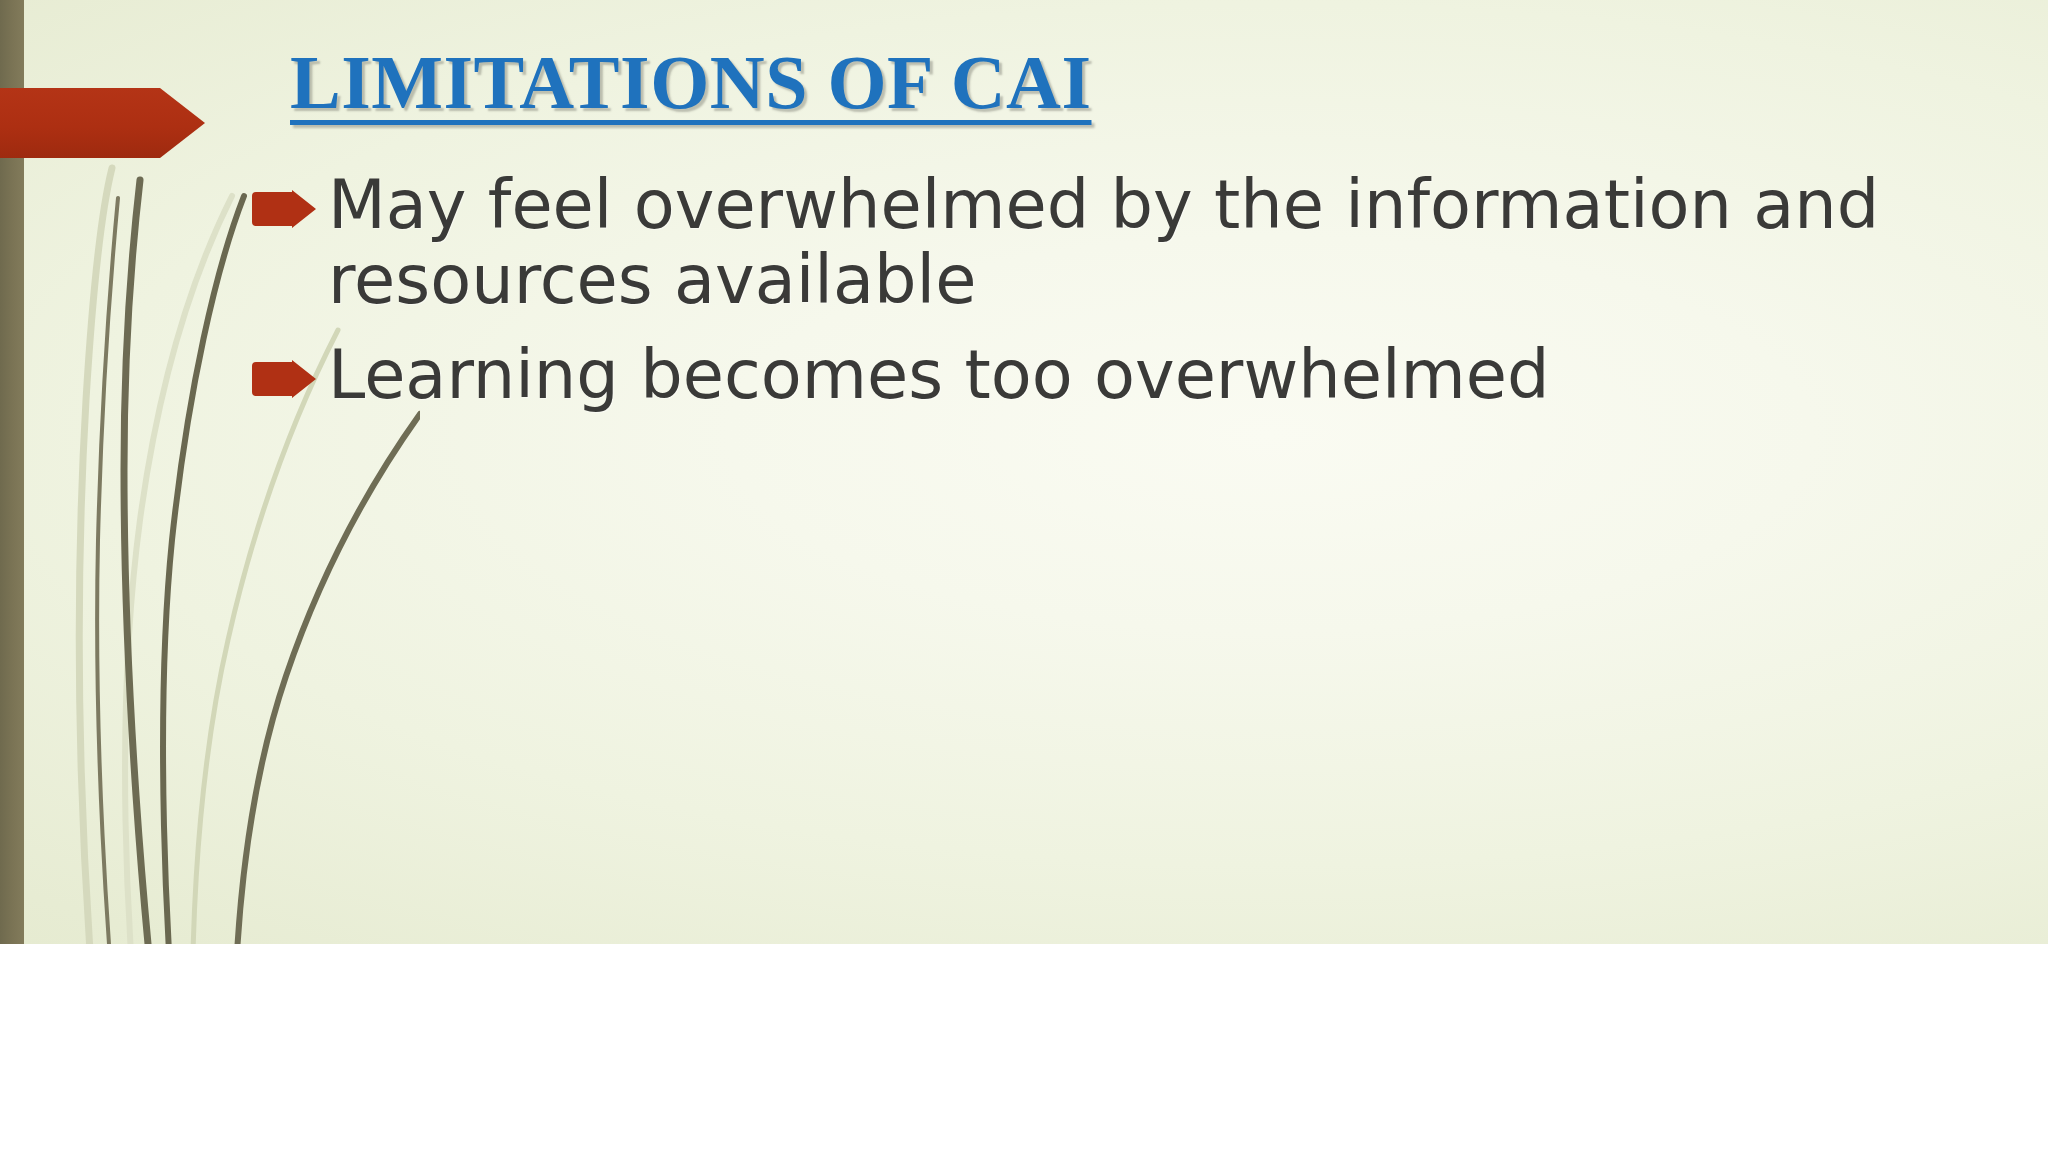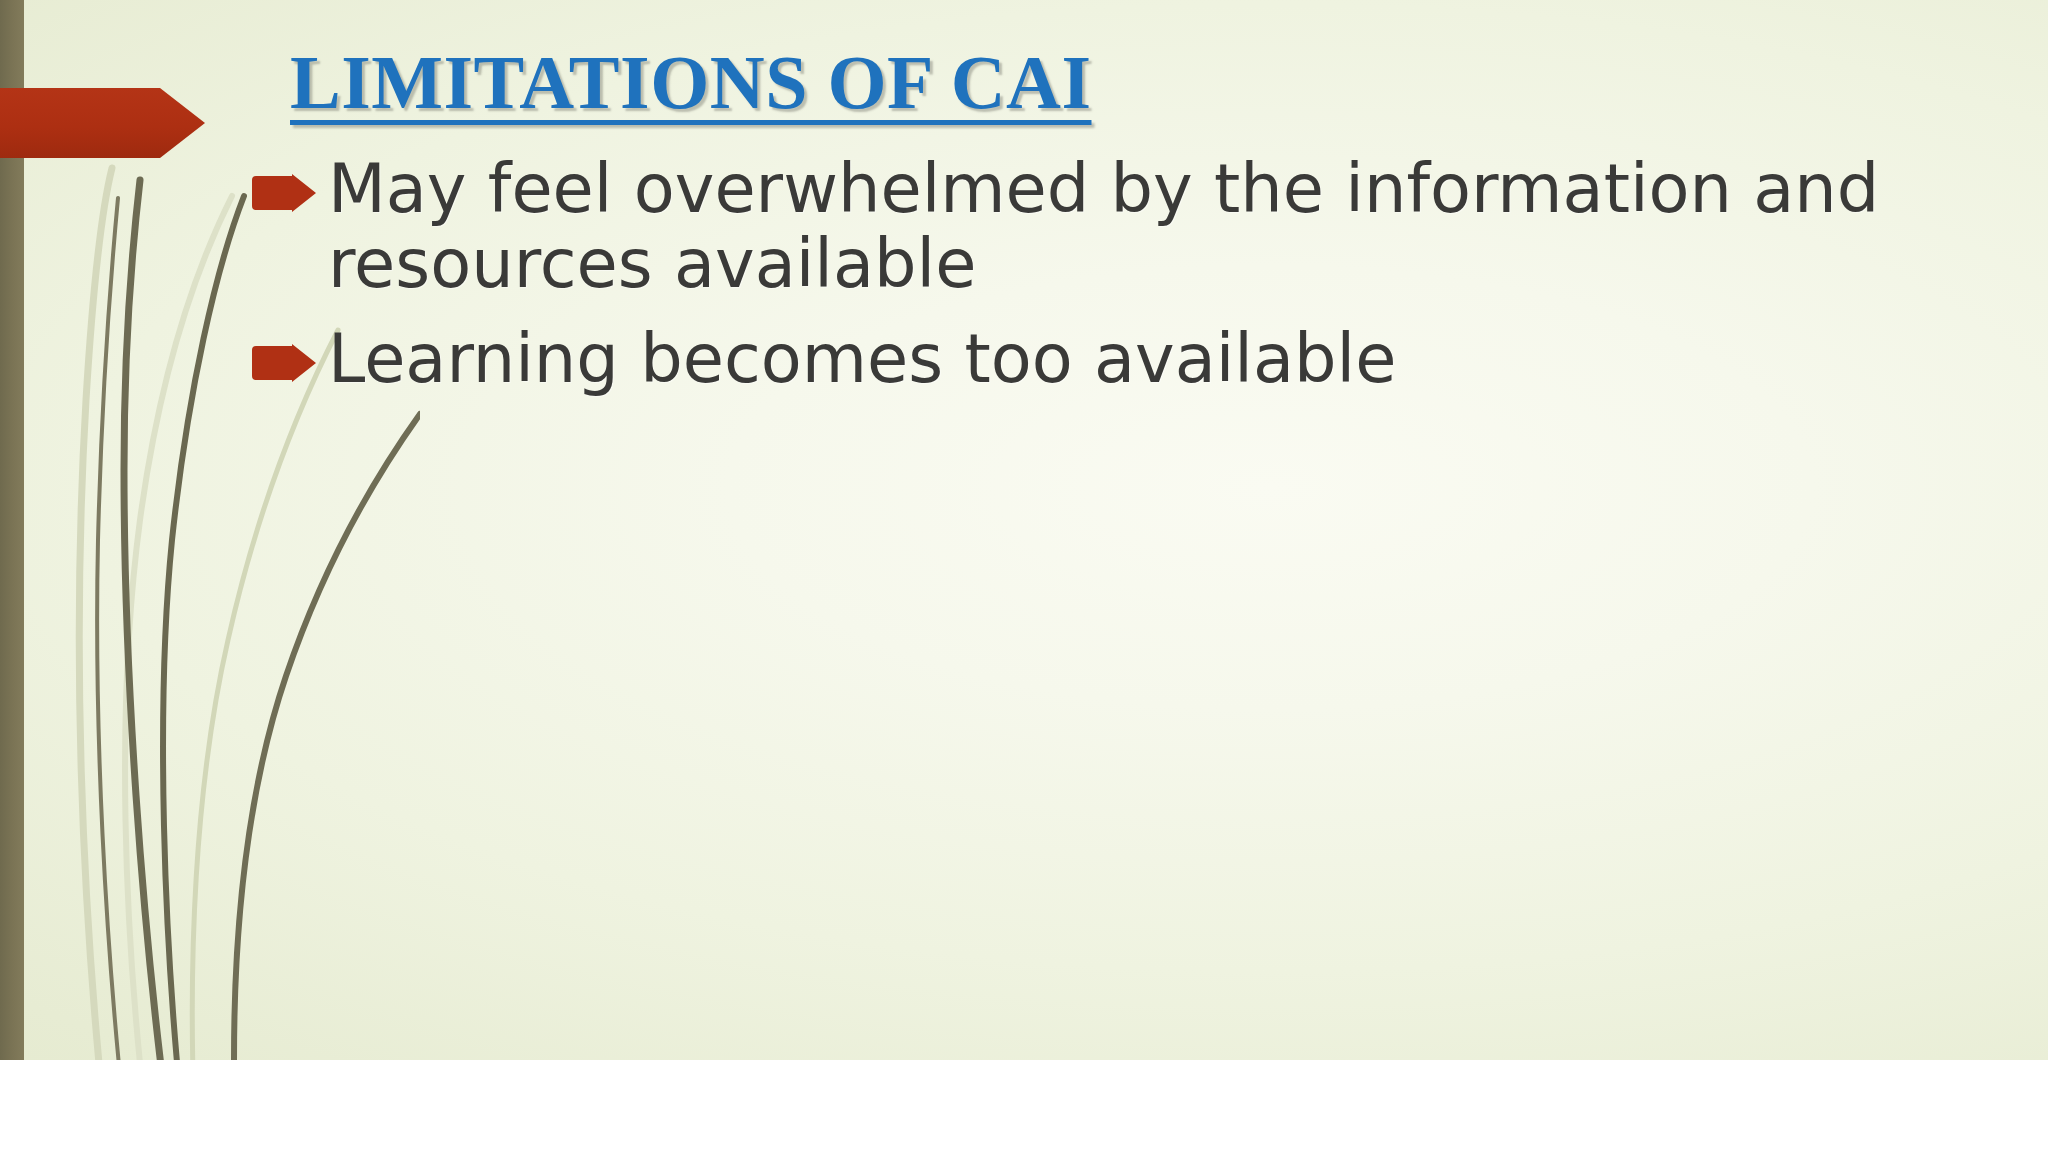--- a/index.html
+++ b/index.html
@@ -3,21 +3,21 @@
 <meta charset="utf-8">
 <style>
   html, body {
     margin: 0;
     padding: 0;
     background: #ffffff;
   }
   #slide {
     position: relative;
     width: 2048px;
-    height: 1060px;
+    height: 944px;
     overflow: hidden;
     font-family: "DejaVu Sans", sans-serif;
     background:
       radial-gradient(ellipse 120% 95% at 62% 46%,
         #fafbf2 0%,
         #f6f8ec 22%,
         #eff3e0 48%,
         #e7ecd3 72%,
         #e0e6c6 100%);
   }
@@ -72,21 +72,21 @@
     text-decoration-thickness: 5px;
     text-underline-offset: 12px;
     text-shadow: 3px 3px 2px rgba(90, 90, 80, 0.35);
     white-space: nowrap;
   }
 
   
   .bullets {
     position: absolute;
     left: 250px;
-    top: 152px;
+    top: 168px;
     width: 1760px;
     list-style: none;
     margin: 0;
     padding: 0;
   }
   .bullet-row {
     position: relative;
     display: block;
     margin: 0 0 14px 0;
     padding: 0 0 0 0;
@@ -144,20 +144,20 @@
         <path d="M 2 6 Q 2 2 6 2 L 42 2 L 42 0 L 66 19 L 42 38 L 42 36 L 6 36 Q 2 36 2 32 Z" fill="#b03014"></path>
       </svg>
       <span class="bullet-text">May feel overwhelmed by the information and resources available</span>
     </li>
 
 
     <li class="bullet-row">
       <svg class="bullet-marker" viewBox="0 0 68 38">
         <path d="M 2 6 Q 2 2 6 2 L 42 2 L 42 0 L 66 19 L 42 38 L 42 36 L 6 36 Q 2 36 2 32 Z" fill="#b03014"></path>
       </svg>
-      <span class="bullet-text">Learning becomes too available</span>
+      <span class="bullet-text">Learning becomes too overwhelmed</span>
     </li>
 
 
 
   </ul>
 
 </div>
 
 </body></html>

